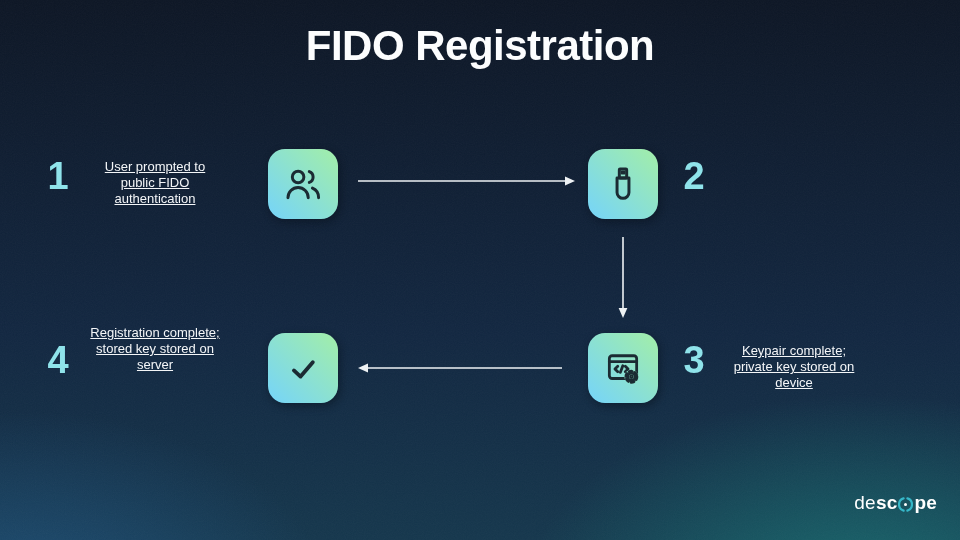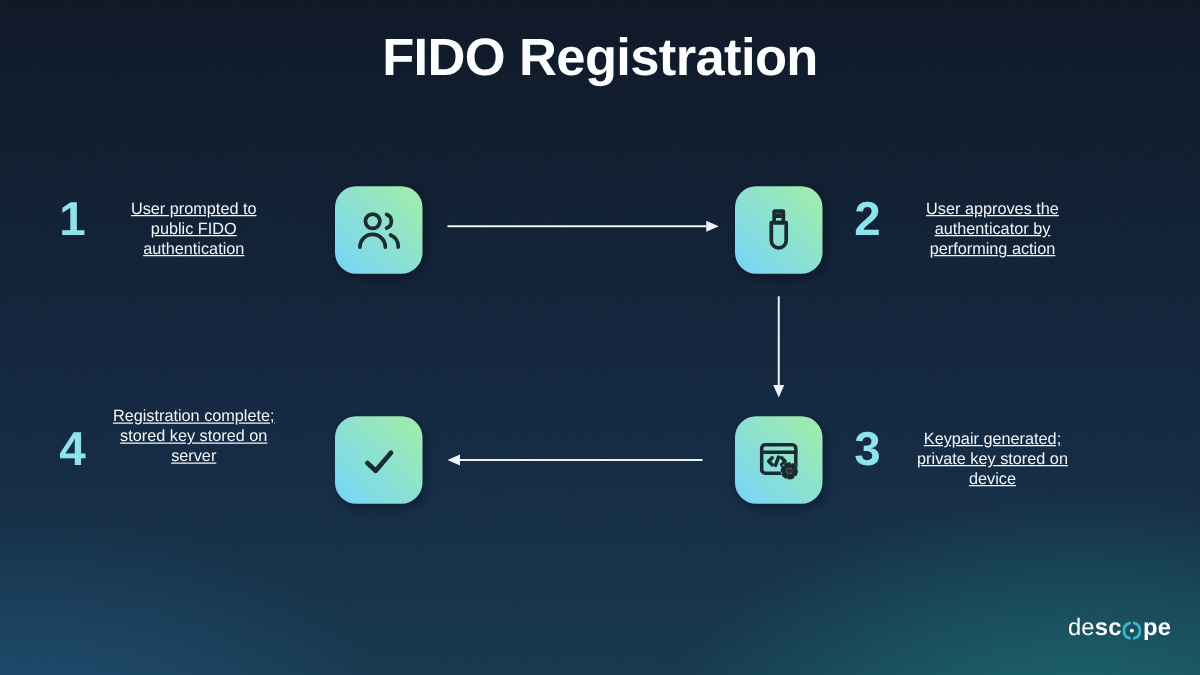--- a/index.html
+++ b/index.html
@@ -73,42 +73,37 @@
   </div>
 
   <div class="tile" style="left:588px;top:149px;">
     <svg width="42" height="42" viewBox="0 0 24 24" fill="none" stroke="#1b2b33" stroke-width="1.7" stroke-linecap="round" stroke-linejoin="round">
       <path d="M8.6 8.6h6.8v8.2a3.4 3.4 0 0 1-3.4 3.4a3.4 3.4 0 0 1-3.4-3.4z"></path>
       <rect x="9.9" y="3.4" width="4.2" height="5.2" rx="0.4"></rect>
       <rect x="11.2" y="4.9" width="1.7" height="1.1" stroke-width="1.1"></rect>
     </svg>
   </div>
   <div class="step-number" style="left:674px;top:157px;">2</div>
-  <div class="step-text" style="left:714px;top:159px;width:160px;">
-    <span>User approves the</span><br>
-    <span>authenticator by</span><br>
-    <span>performing action</span>
-  </div>
 
   <div class="tile" style="left:588px;top:333px;">
     <svg width="42" height="42" viewBox="0 0 24 24" fill="none" stroke="#1b2b33" stroke-width="1.6" stroke-linecap="round" stroke-linejoin="round">
       <rect x="4.2" y="5" width="15.6" height="13" rx="1.6"></rect>
       <path d="M4.2 8.4h15.6"></path>
       <path d="M9 11 7.4 12.6 9 14.2"></path>
       <path d="M11.9 10.7 10.5 14.5"></path>
       <path d="M13.3 11 14.9 12.6 13.3 14.2"></path>
       <circle cx="16.8" cy="17" r="4" fill="#8ee4c6" stroke="none"></circle>
       <circle cx="16.8" cy="17" r="3.1" stroke-width="1.7" stroke-dasharray="1.6 1.65"></circle>
       <circle cx="16.8" cy="17" r="2.05" stroke-width="1.4"></circle>
       <circle cx="16.8" cy="17" r="0.72" stroke-width="1.1"></circle>
     </svg>
   </div>
   <div class="step-number" style="left:674px;top:341px;">3</div>
   <div class="step-text" style="left:714px;top:343px;width:160px;">
-    <span>Keypair generated;</span><br>
+    <span>Keypair complete;</span><br>
     <span>private key stored on</span><br>
     <span>device</span>
   </div>
 
   <div class="step-number" style="left:38px;top:341px;">4</div>
   <div class="step-text" style="left:80px;top:325px;width:150px;">
     <span>Registration complete;</span><br>
     <span>stored key stored on</span><br>
     <span>server</span>
   </div>

